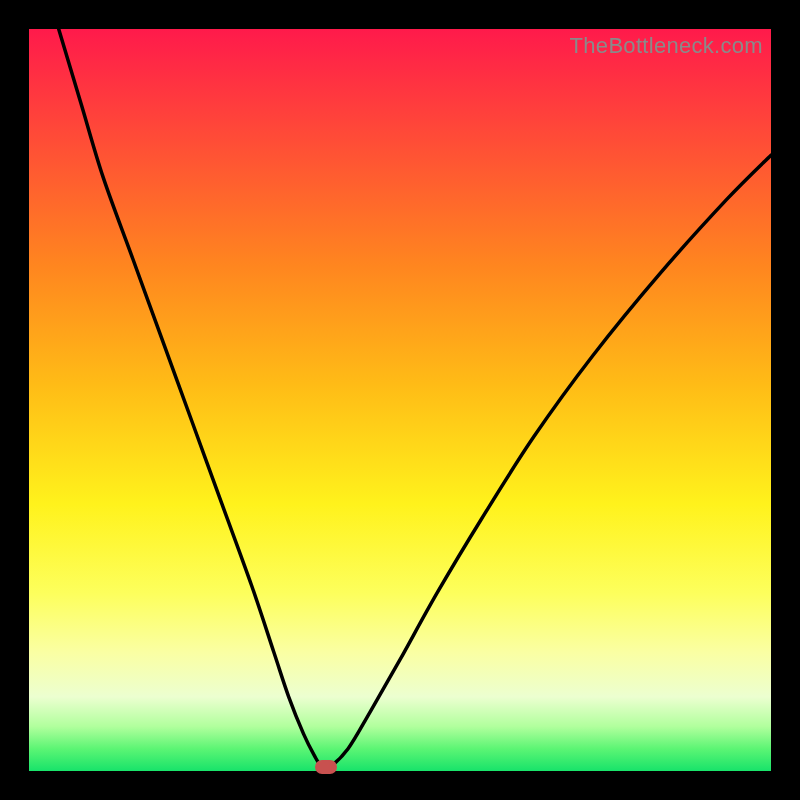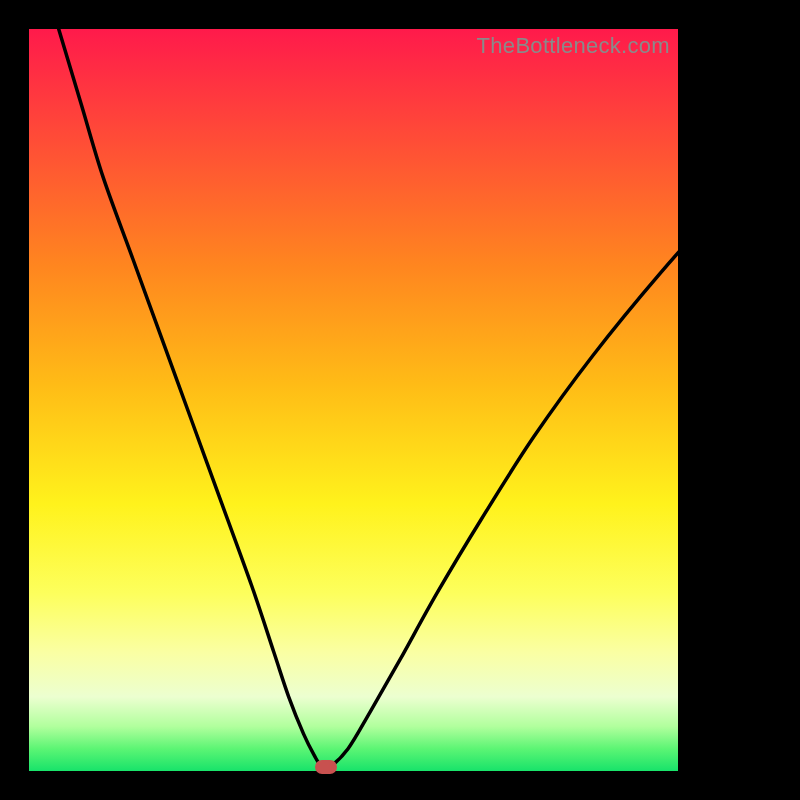--- a/index.html
+++ b/index.html
@@ -14,21 +14,21 @@
   .frame {
     position: relative;
     width: 800px;
     height: 800px;
     background: #000;
   }
   .plot {
     position: absolute;
     left: 29px;
     top: 29px;
-    width: 649px;
+    width: 742px;
     height: 742px;
     background: linear-gradient(
       to bottom,
       #ff1a4b 0%,
       #ff5035 16%,
       #ff861f 32%,
       #ffbc16 48%,
       #fff21c 64%,
       #fdff5c 76%,
       #faffa3 84%,

